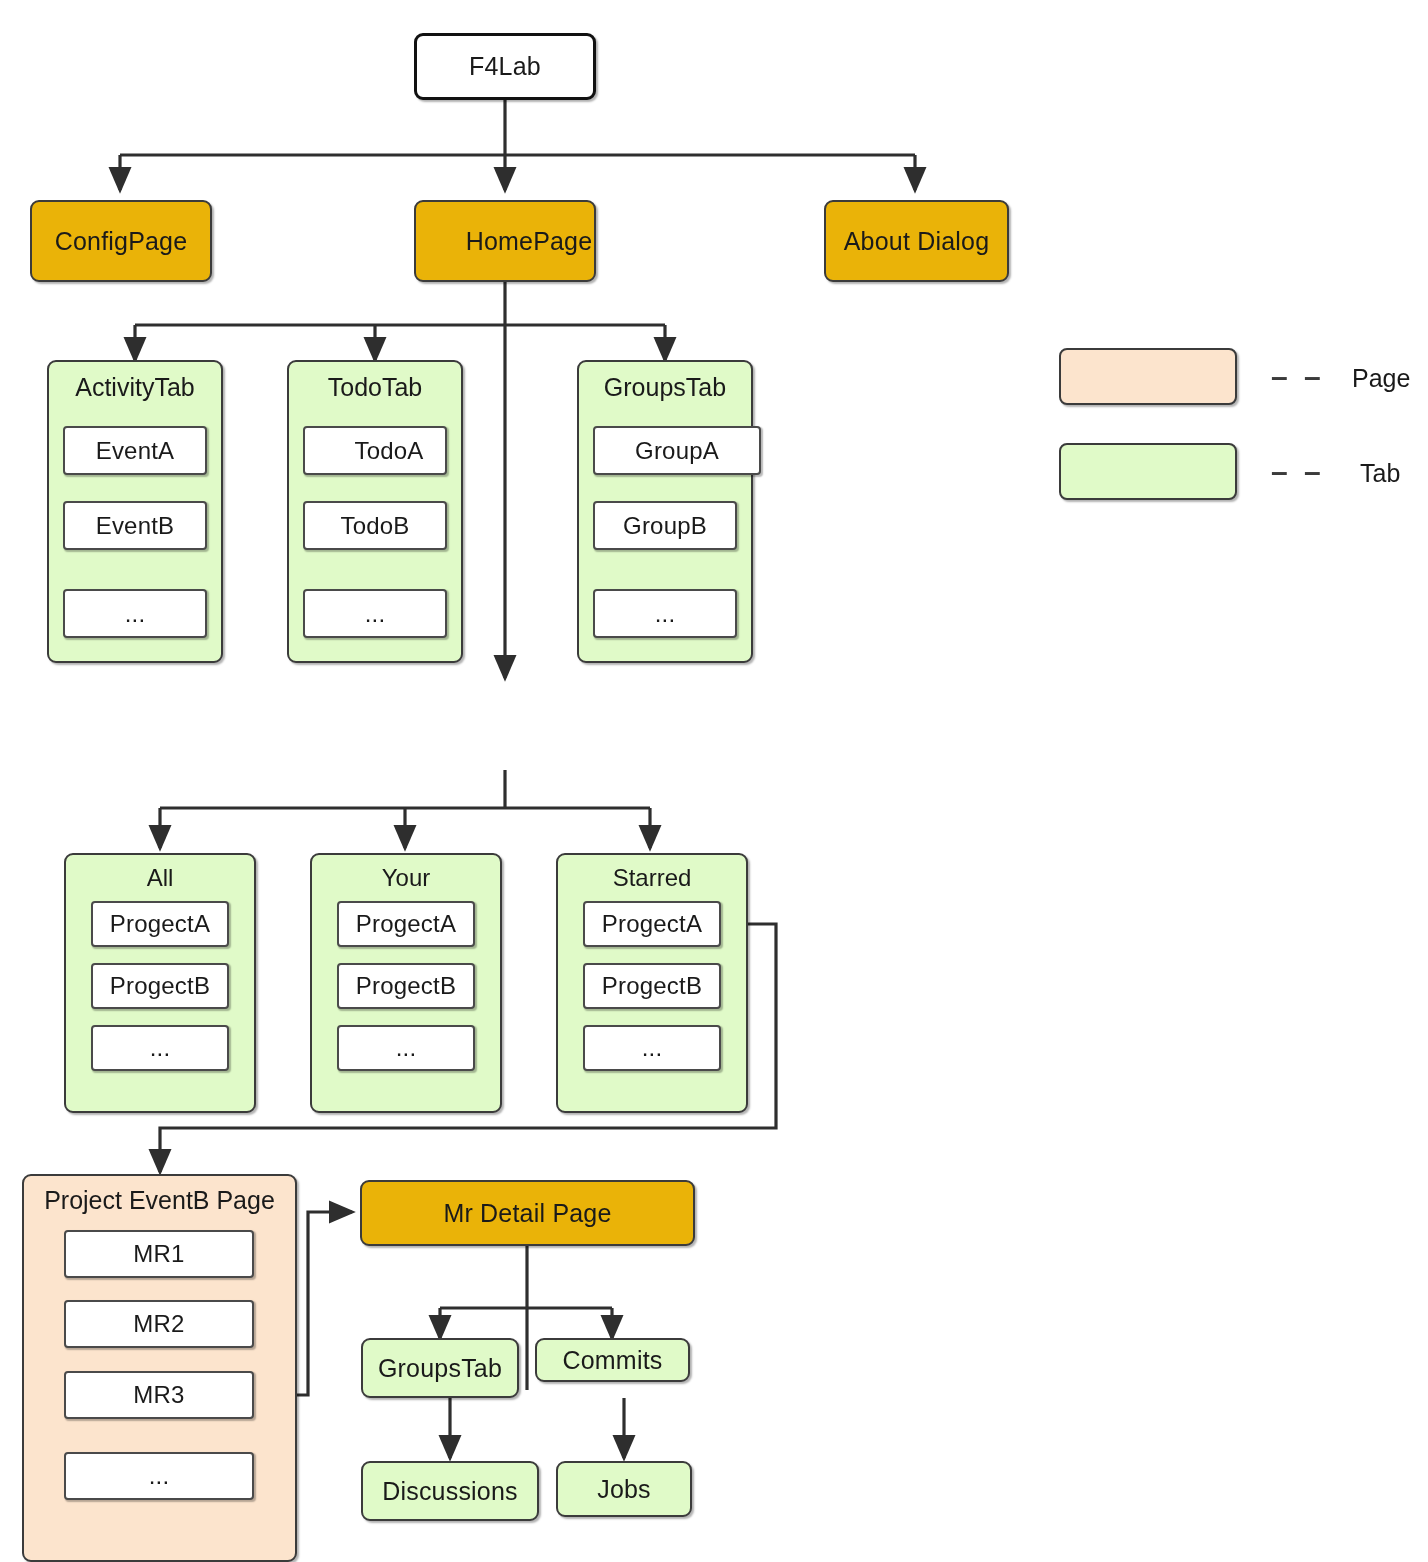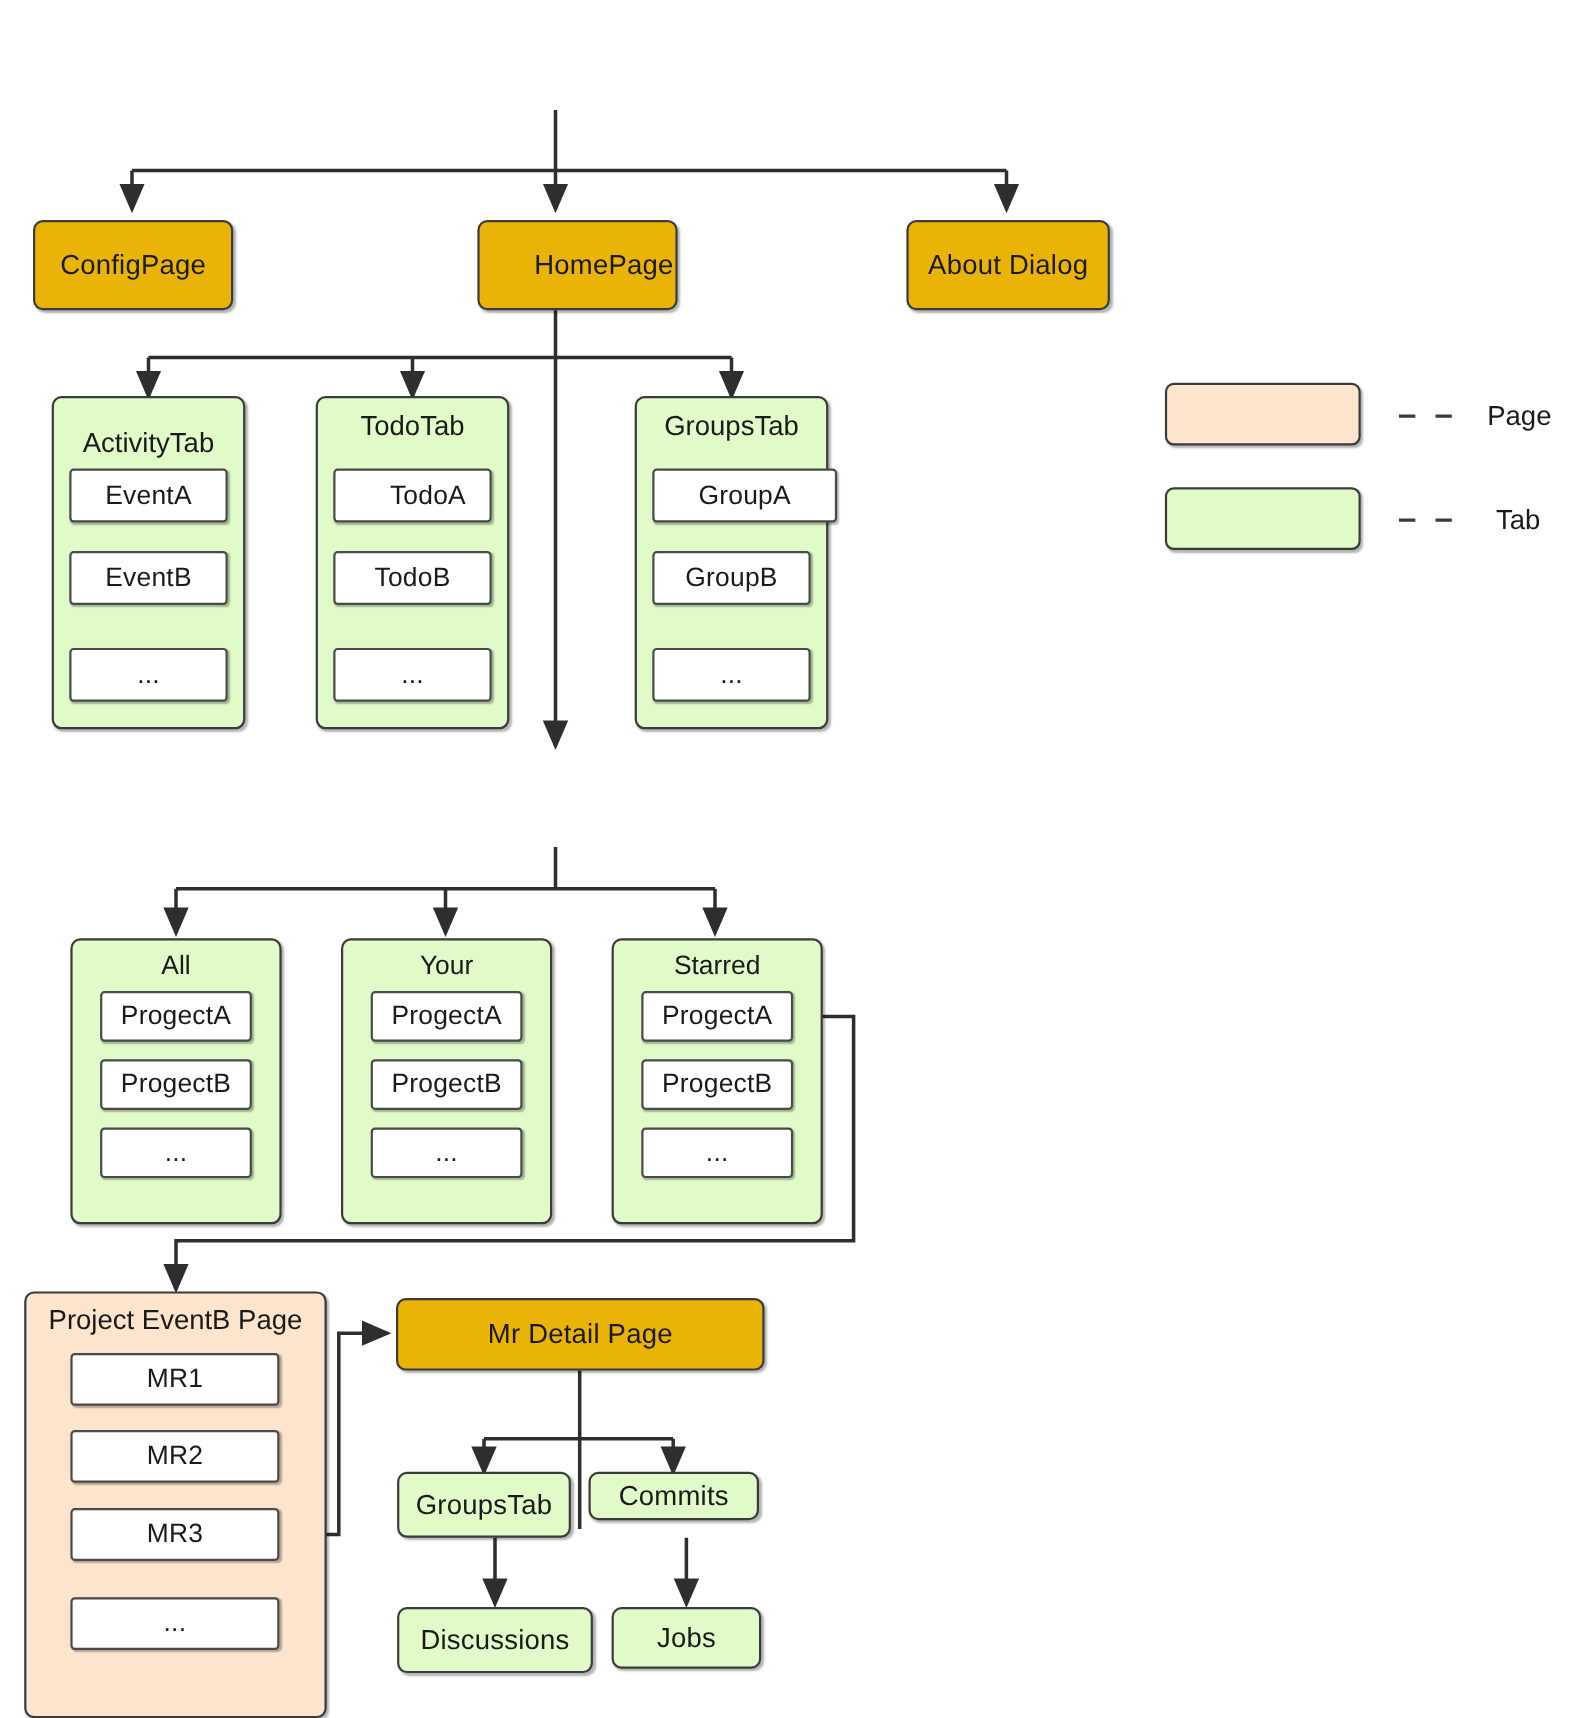--- a/index.html
+++ b/index.html
@@ -127,33 +127,36 @@
       <path d="M527,1246 L527,1390"></path>
       <path d="M440,1308 L612,1308"></path>
       <path d="M440,1308 L440,1338" marker-end="url(#arrow)"></path>
       <path d="M612,1308 L612,1338" marker-end="url(#arrow)"></path>
 
       <path d="M450,1398 L450,1458" marker-end="url(#arrow)"></path>
       <path d="M624,1398 L624,1458" marker-end="url(#arrow)"></path>
     </g>
   </svg>
 
+  <div class="node root" style="left:414px; top:33px; width:182px; height:67px;">
+    <span>F4Lab</span>
+  </div>
 
   <div class="node page" style="left:30px; top:200px; width:182px; height:82px;">
     <span>ConfigPage</span>
   </div>
-  <div class="node page" style="left:434px; top:200px; width:182px; height:82px;padding-left:48px;">
+  <div class="node page" style="left:414px; top:200px; width:182px; height:82px;padding-left:48px;">
     <span>HomePage</span>
   </div>
   <div class="node page" style="left:824px; top:200px; width:185px; height:82px;">
     <span>About Dialog</span>
   </div>
 
   <div class="group tabg" style="left:47px; top:360px; width:176px; height:303px;">
-    <div class="group-title" style="top:27px;">ActivityTab</div>
+    <div class="group-title" style="top:11px;">ActivityTab</div>
   </div>
   <div class="node item" style="left:63px; top:426px; width:144px; height:49px;">
     <span>EventA</span>
   </div>
   <div class="node item" style="left:63px; top:501px; width:144px; height:49px;">
     <span>EventB</span>
   </div>
   <div class="node item" style="left:63px; top:589px; width:144px; height:49px;">
     <span>...</span>
   </div>

